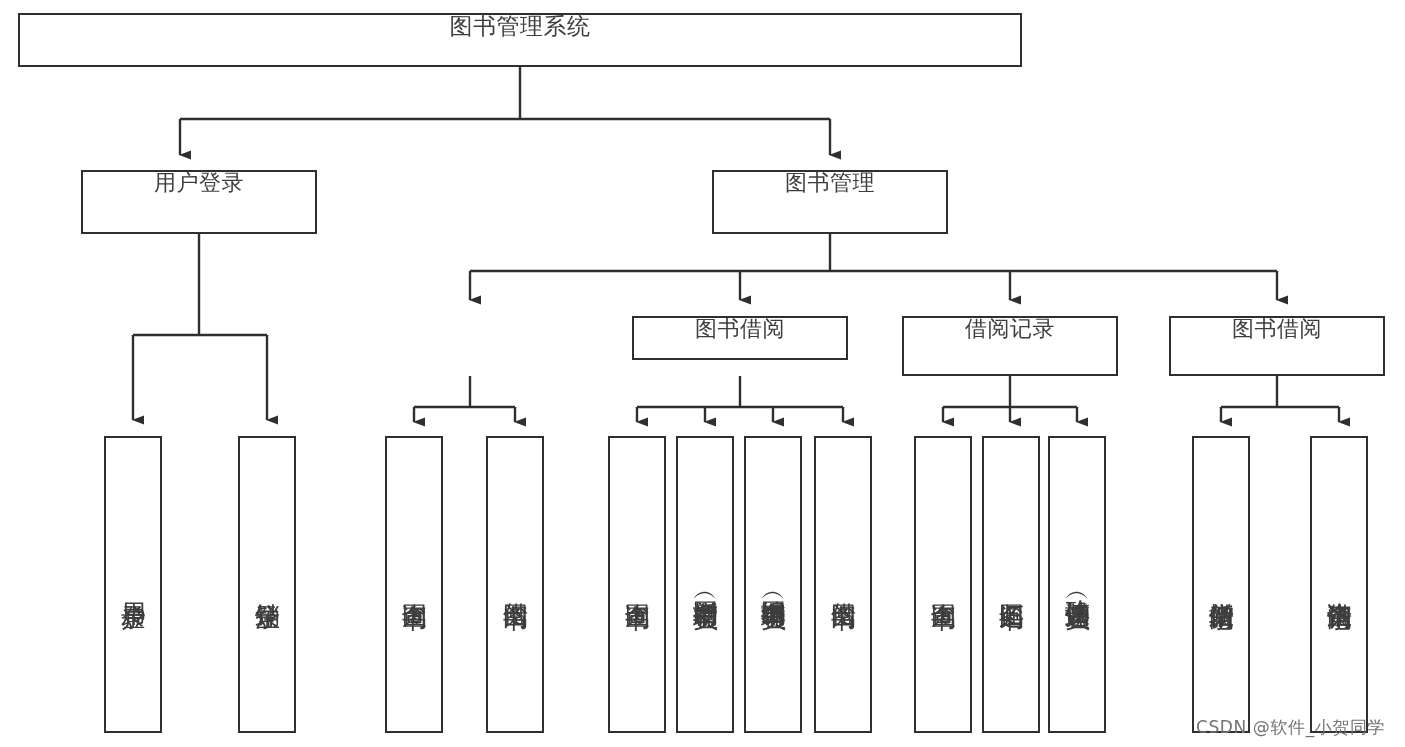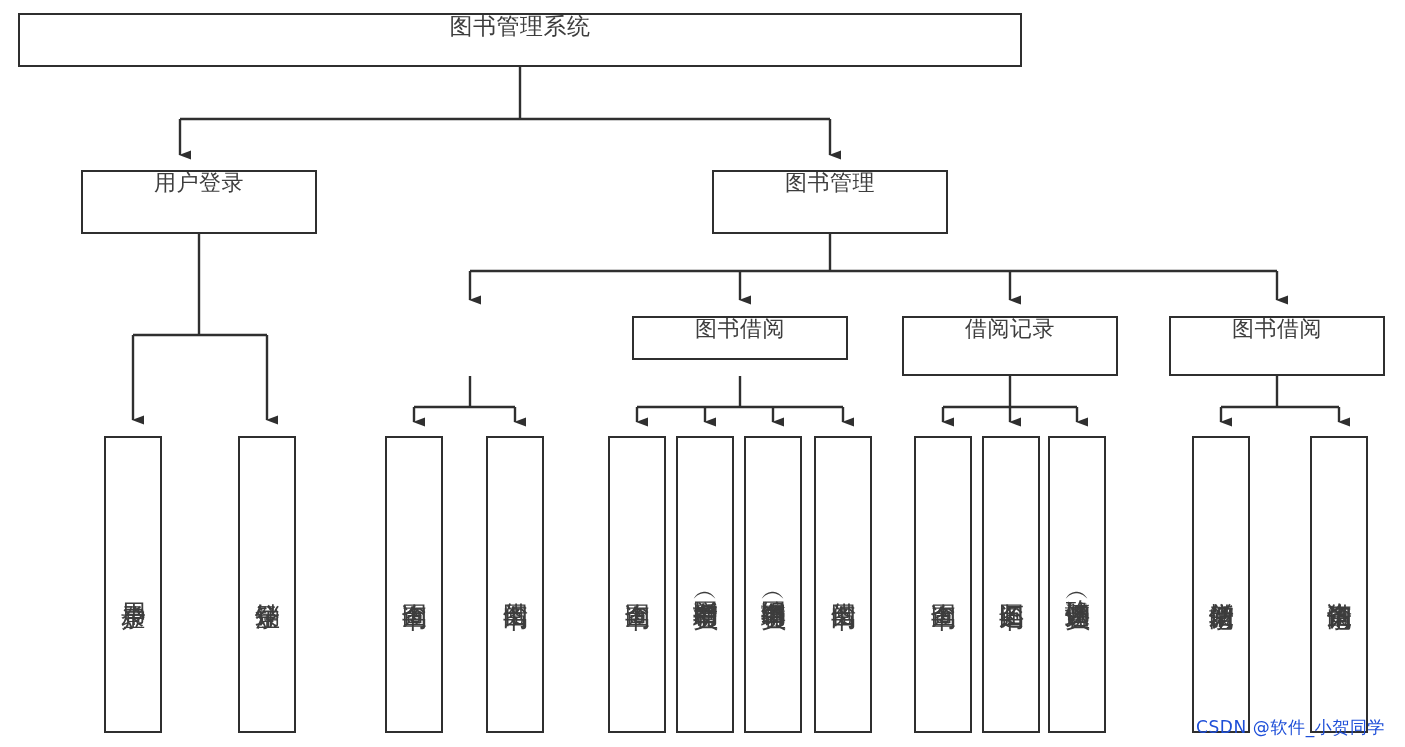--- a/index.html
+++ b/index.html
@@ -59,21 +59,21 @@
     writing-mode: vertical-rl;
     text-orientation: upright;
     font-size: 25px;
     line-height: 1.12;
     letter-spacing: 1px;
     white-space: nowrap;
     max-height: 286px;
   }
   .watermark {
     position: absolute;
-    color: #1d4ed8;
+    color: #737373;
     font-size: 17px;
     letter-spacing: 0.6px;
     white-space: nowrap;
     user-select: none;
   }
 </style>
 </head>
 <body>
 
 <div id="canvas">

